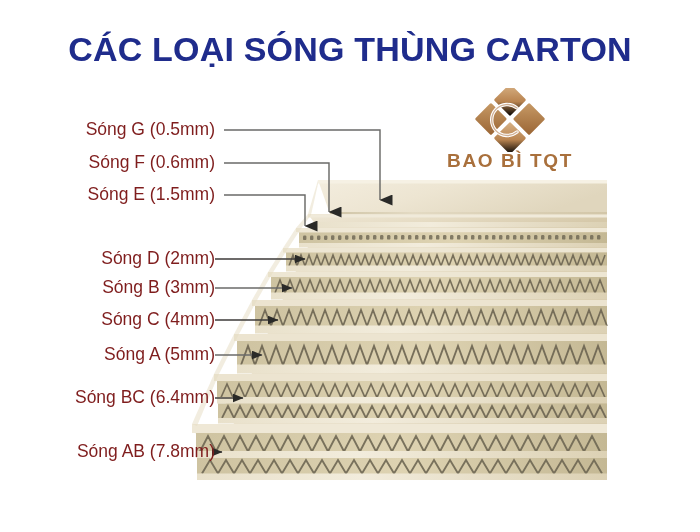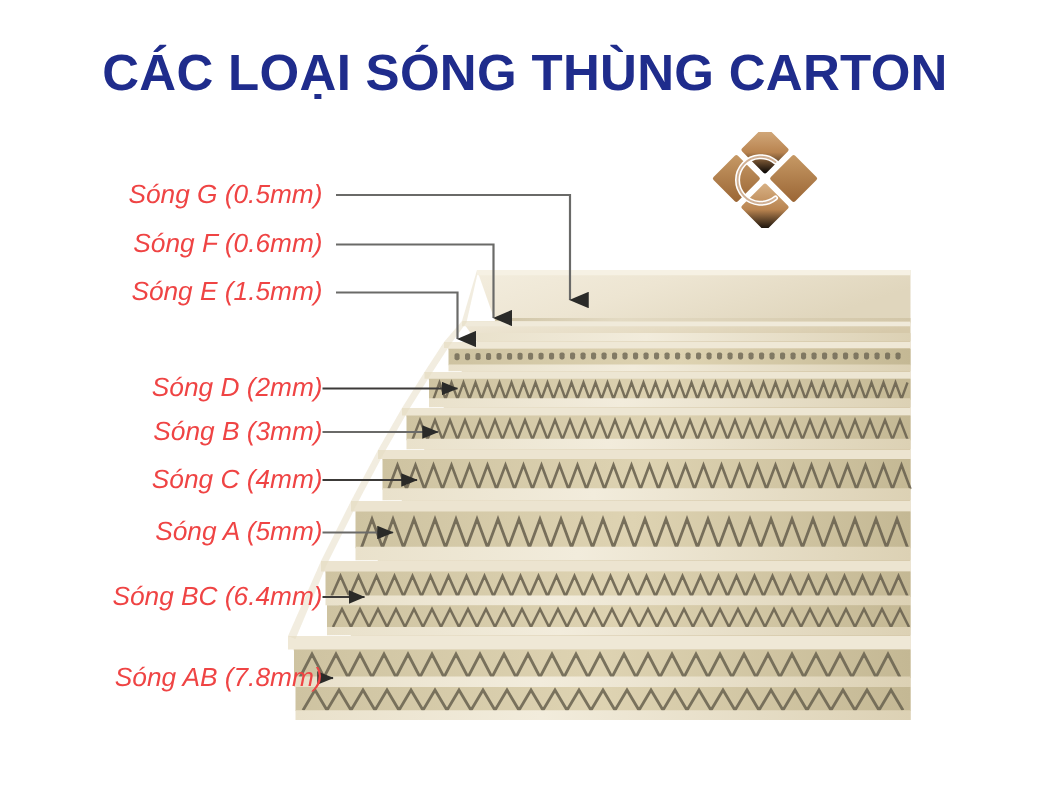--- a/index.html
+++ b/index.html
@@ -42,24 +42,23 @@
     letter-spacing:.3px;
   }
 
   
   .lbl{
     position:absolute;
     right:0;
     text-align:right;
     white-space:nowrap;
     font-size:17.5px;
-    color:#ef4444;
+    color:#7f1d1d;
     font-family:"Liberation Sans", sans-serif;
     line-height:1;
-    font-style:italic;
   }
   .lbl-wrap{position:absolute;left:0;width:215px;}
 
   
   #art{position:absolute;left:0;top:0;width:700px;height:532px;}
 </style>
 </head>
 <body>
 
 <div id="stage">
@@ -85,20 +84,21 @@
             <rect x="-25" y="-25" width="23" height="23" rx="1.5" fill="url(#gd)"></rect>
             <rect x="2" y="-25" width="23" height="23" rx="1.5" fill="url(#gd2)"></rect>
             <rect x="-25" y="2" width="23" height="23" rx="1.5" fill="url(#gd2)"></rect>
             <rect x="2" y="2" width="23" height="23" rx="1.5" fill="url(#gd)"></rect>
           </g>
           <path d="M 7,-11 A 15.5,15.5 0 1 0 7,13" fill="none" stroke="#ffffff" stroke-width="3.4" stroke-linecap="round"></path>
           <path d="M 7,-11 A 15.5,15.5 0 1 0 7,13" fill="none" stroke="#A9703C" stroke-width="1.3" stroke-linecap="round" opacity=".55"></path>
         </g>
       </svg>
     </div>
+    <div id="logo-name">BAO BÌ TQT</div>
   </div>
 
   <svg id="art" viewBox="0 0 700 532">
     <defs>
 
       <linearGradient id="faceTop" x1="0" y1="0" x2="1" y2="0.35">
         <stop offset="0%" stop-color="#F3EDDE"></stop>
         <stop offset="45%" stop-color="#EDE5D2"></stop>
         <stop offset="100%" stop-color="#E0D6BD"></stop>
       </linearGradient>

